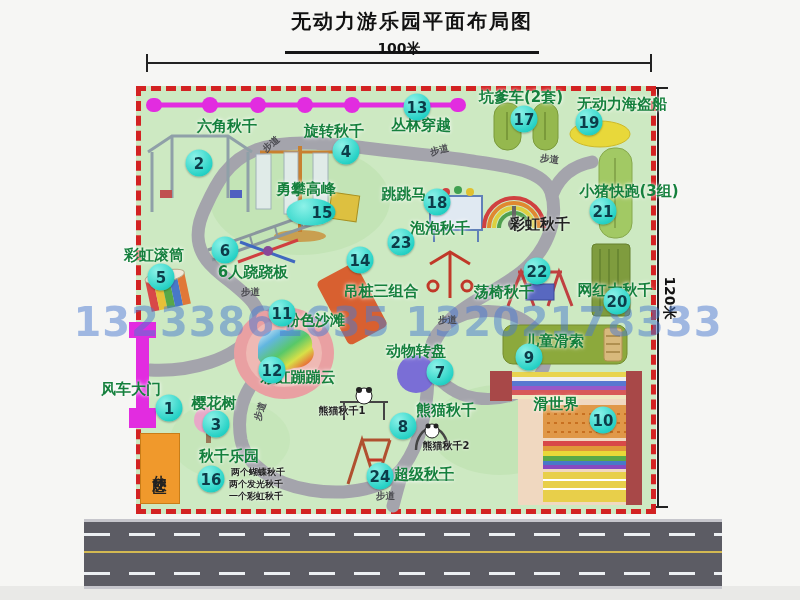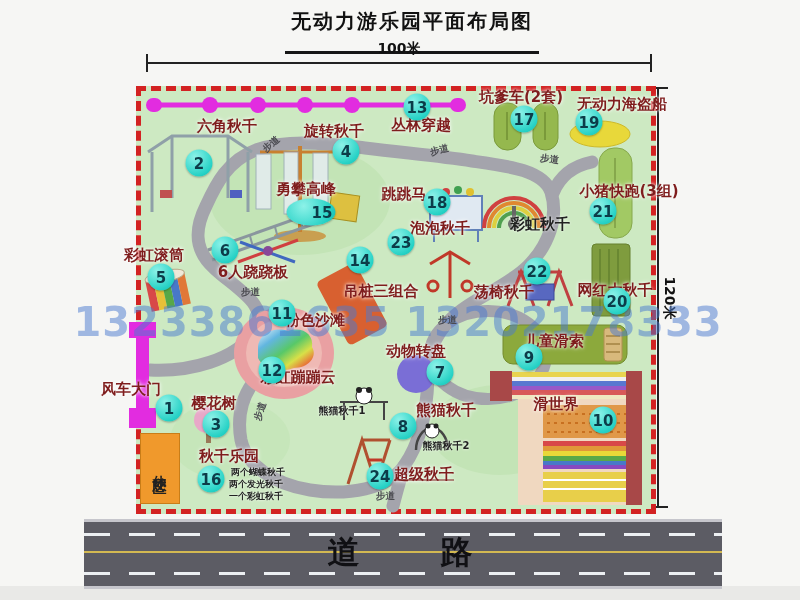--- a/index.html
+++ b/index.html
@@ -11,21 +11,21 @@
   
   .dim-line{position:absolute;background:#222;}
   .dim-label{position:absolute;font-size:14px;color:#111;font-weight:bold;transform:translate(-50%,-50%);white-space:nowrap;}
   .dim-label.vert{transform:translate(-50%,-50%) rotate(90deg);}
   
   .map{position:absolute;left:136px;top:86px;width:510px;height:418px;
        background:#cde9c2;border:5px dashed #d32222;}
   .deco{position:absolute;left:0;top:0;pointer-events:none;}
   .anno-layer{position:absolute;left:0;top:0;width:800px;height:600px;pointer-events:none;}
   .attr-label{position:absolute;transform:translate(-50%,-50%);font-size:15px;font-weight:bold;
-      color:#7f1d1d;white-space:nowrap;z-index:6;
+      color:#15803d;white-space:nowrap;z-index:6;
       text-shadow:0 0 3px rgba(255,255,255,.9),0 0 5px rgba(255,255,255,.7);}
   .extra-label{position:absolute;transform:translate(-50%,-50%);font-weight:bold;color:#222;
       white-space:nowrap;z-index:6;text-shadow:0 0 3px rgba(255,255,255,.9);text-align:center;}
   .walkway-label{position:absolute;font-size:9.5px;font-weight:bold;color:#4a4a50;z-index:6;white-space:nowrap;}
   .marker{position:absolute;width:27px;height:27px;border-radius:50%;z-index:7;
       background:radial-gradient(circle at 35% 28%,#8df2e8,#27d2c6 70%,#17b8ae);
       color:#0c3c49;font-weight:bold;font-size:15px;display:flex;align-items:center;justify-content:center;
       transform:translate(-50%,-50%);box-shadow:0 1px 2px rgba(0,0,0,.3);}
   .rest-area{position:absolute;left:140px;top:433px;width:38px;height:69px;background:#f0992c;
       border:1px solid #c97d18;z-index:4;display:flex;align-items:center;justify-content:center;}
@@ -341,17 +341,16 @@
       <div class="walkway-label" style="left: 241px; top: 286px; transform: rotate(0deg);">步道</div>
       <div class="walkway-label" style="left: 438px; top: 314px; transform: rotate(0deg);">步道</div>
       <div class="walkway-label" style="left: 251px; top: 405px; transform: rotate(-72deg);">步道</div>
       <div class="walkway-label" style="left: 376px; top: 490px; transform: rotate(0deg);">步道</div>
     </div>
 
   <div class="road">
     <div class="lane top"></div>
     <div class="centerline"></div>
     <div class="lane bottom"></div>
-    <div class="road-label">道 路</div>
   </div>
   <div class="below-road"></div>
 
 </div>
 
 </body></html>

